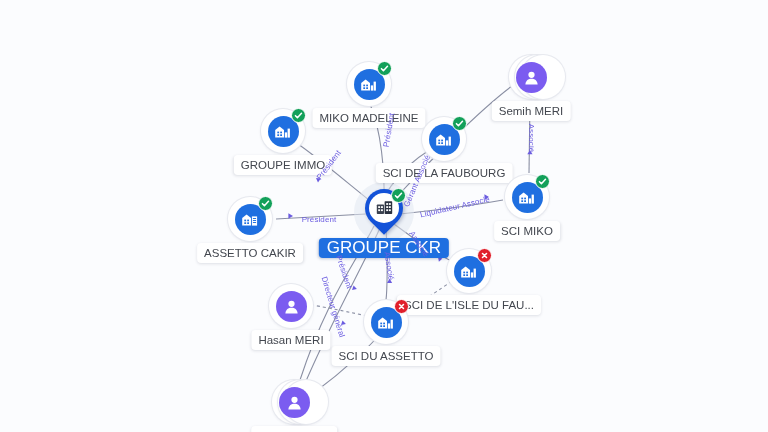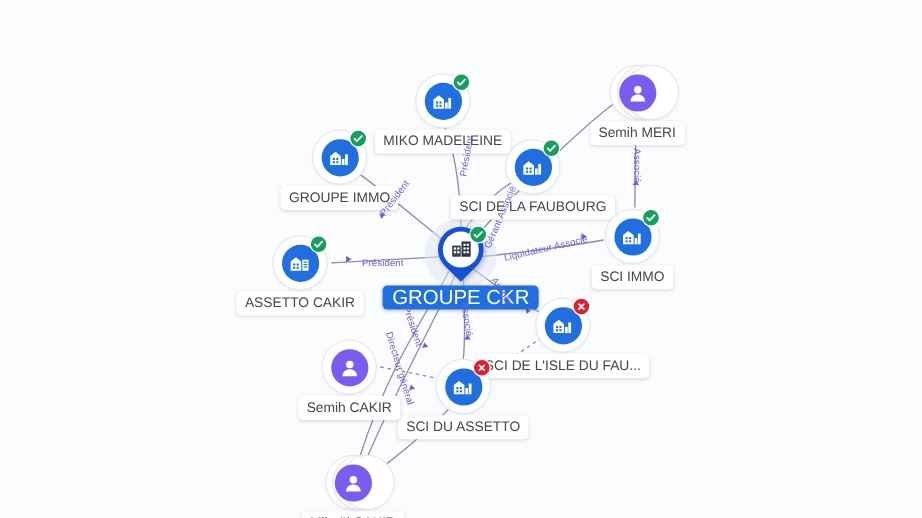--- a/index.html
+++ b/index.html
@@ -365,21 +365,21 @@
       <rect x="10.8" y="9.4" width="2.3" height="5.2" fill="#ffffff"></rect>
       <rect x="13.6" y="5.6" width="2.3" height="9.0" fill="#ffffff"></rect>
     </svg>
        </div>
        <div class="badge ok">
       <svg width="9" height="9" viewBox="0 0 10 10">
         <path d="M1.6,5.2 L3.8,7.4 L8.3,2.6" fill="none" stroke="#ffffff" stroke-width="1.7" stroke-linecap="round" stroke-linejoin="round"></path>
       </svg>
           </div>
      </div>
-     <div class="caption">SCI IMMO</div>
+     <div class="caption">SCI MIKO</div>
       </div>
       <div class="node" style="left: 469px; top: 271px;">
         <div class="node-disc">
        <div class="icon-circle">
          <svg width="18" height="16" viewBox="0 0 18 16">
       <path d="M1.2,14.6 L1.2,6.9 L5.6,3.4 L10,6.9 L10,14.6 Z" fill="#ffffff"></path>
       <rect x="3.3" y="8.6" width="1.8" height="1.7" fill="#1f6fe0"></rect>
       <rect x="6.2" y="8.6" width="1.8" height="1.7" fill="#1f6fe0"></rect>
       <rect x="3.3" y="11.3" width="1.8" height="1.7" fill="#1f6fe0"></rect>
       <rect x="6.2" y="11.3" width="1.8" height="1.7" fill="#1f6fe0"></rect>
@@ -419,21 +419,21 @@
       <div class="node" style="left: 291px; top: 306px;">
         <div class="node-disc">
        <div class="icon-circle person">
          <svg width="17" height="17" viewBox="0 0 18 18">
       <circle cx="9" cy="6.1" r="3.3" fill="#ffffff"></circle>
       <path d="M2.5,16.4 C2.9,12.1 5.6,10.3 9,10.3 C12.4,10.3 15.1,12.1 15.5,16.4 Z" fill="#ffffff"></path>
     </svg>
        </div>
 
      </div>
-     <div class="caption">Semih CAKIR</div>
+     <div class="caption">Hasan MERI</div>
       </div>
       <div class="node" style="left: 294px; top: 402px;">
         <div class="node-disc stacked">
        <div class="icon-circle person">
          <svg width="17" height="17" viewBox="0 0 18 18">
       <circle cx="9" cy="6.1" r="3.3" fill="#ffffff"></circle>
       <path d="M2.5,16.4 C2.9,12.1 5.6,10.3 9,10.3 C12.4,10.3 15.1,12.1 15.5,16.4 Z" fill="#ffffff"></path>
     </svg>
        </div>
 

